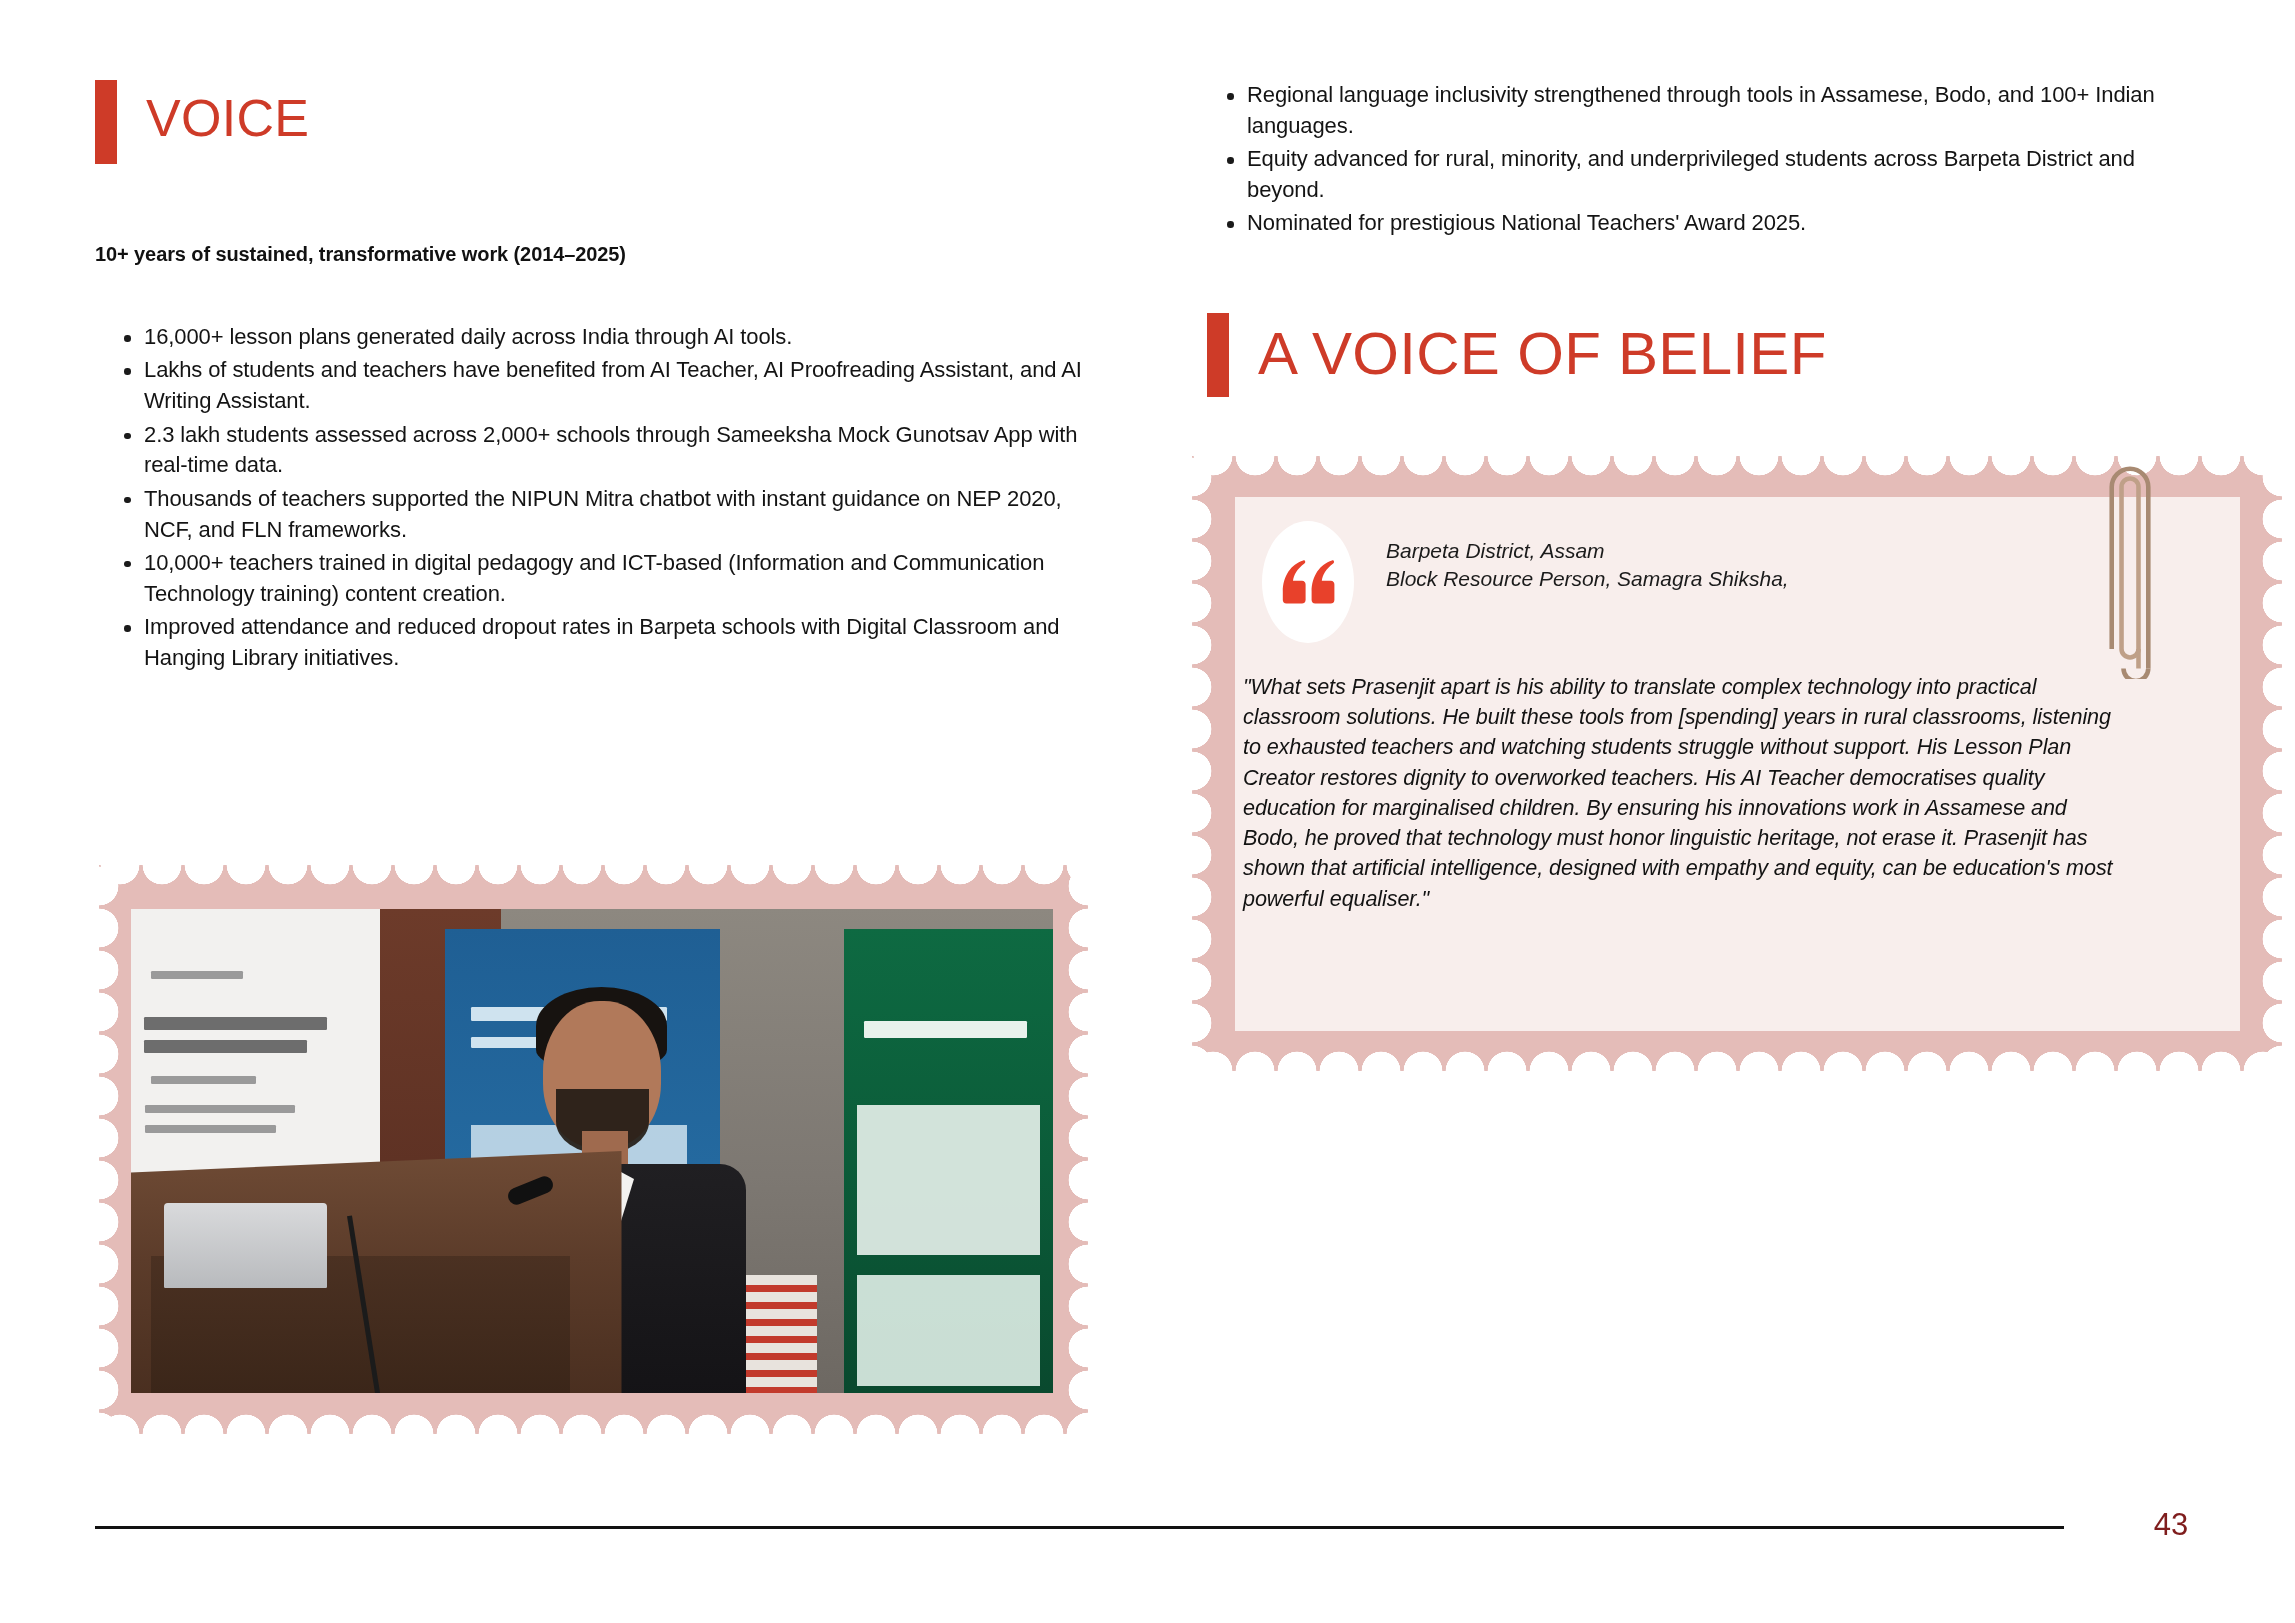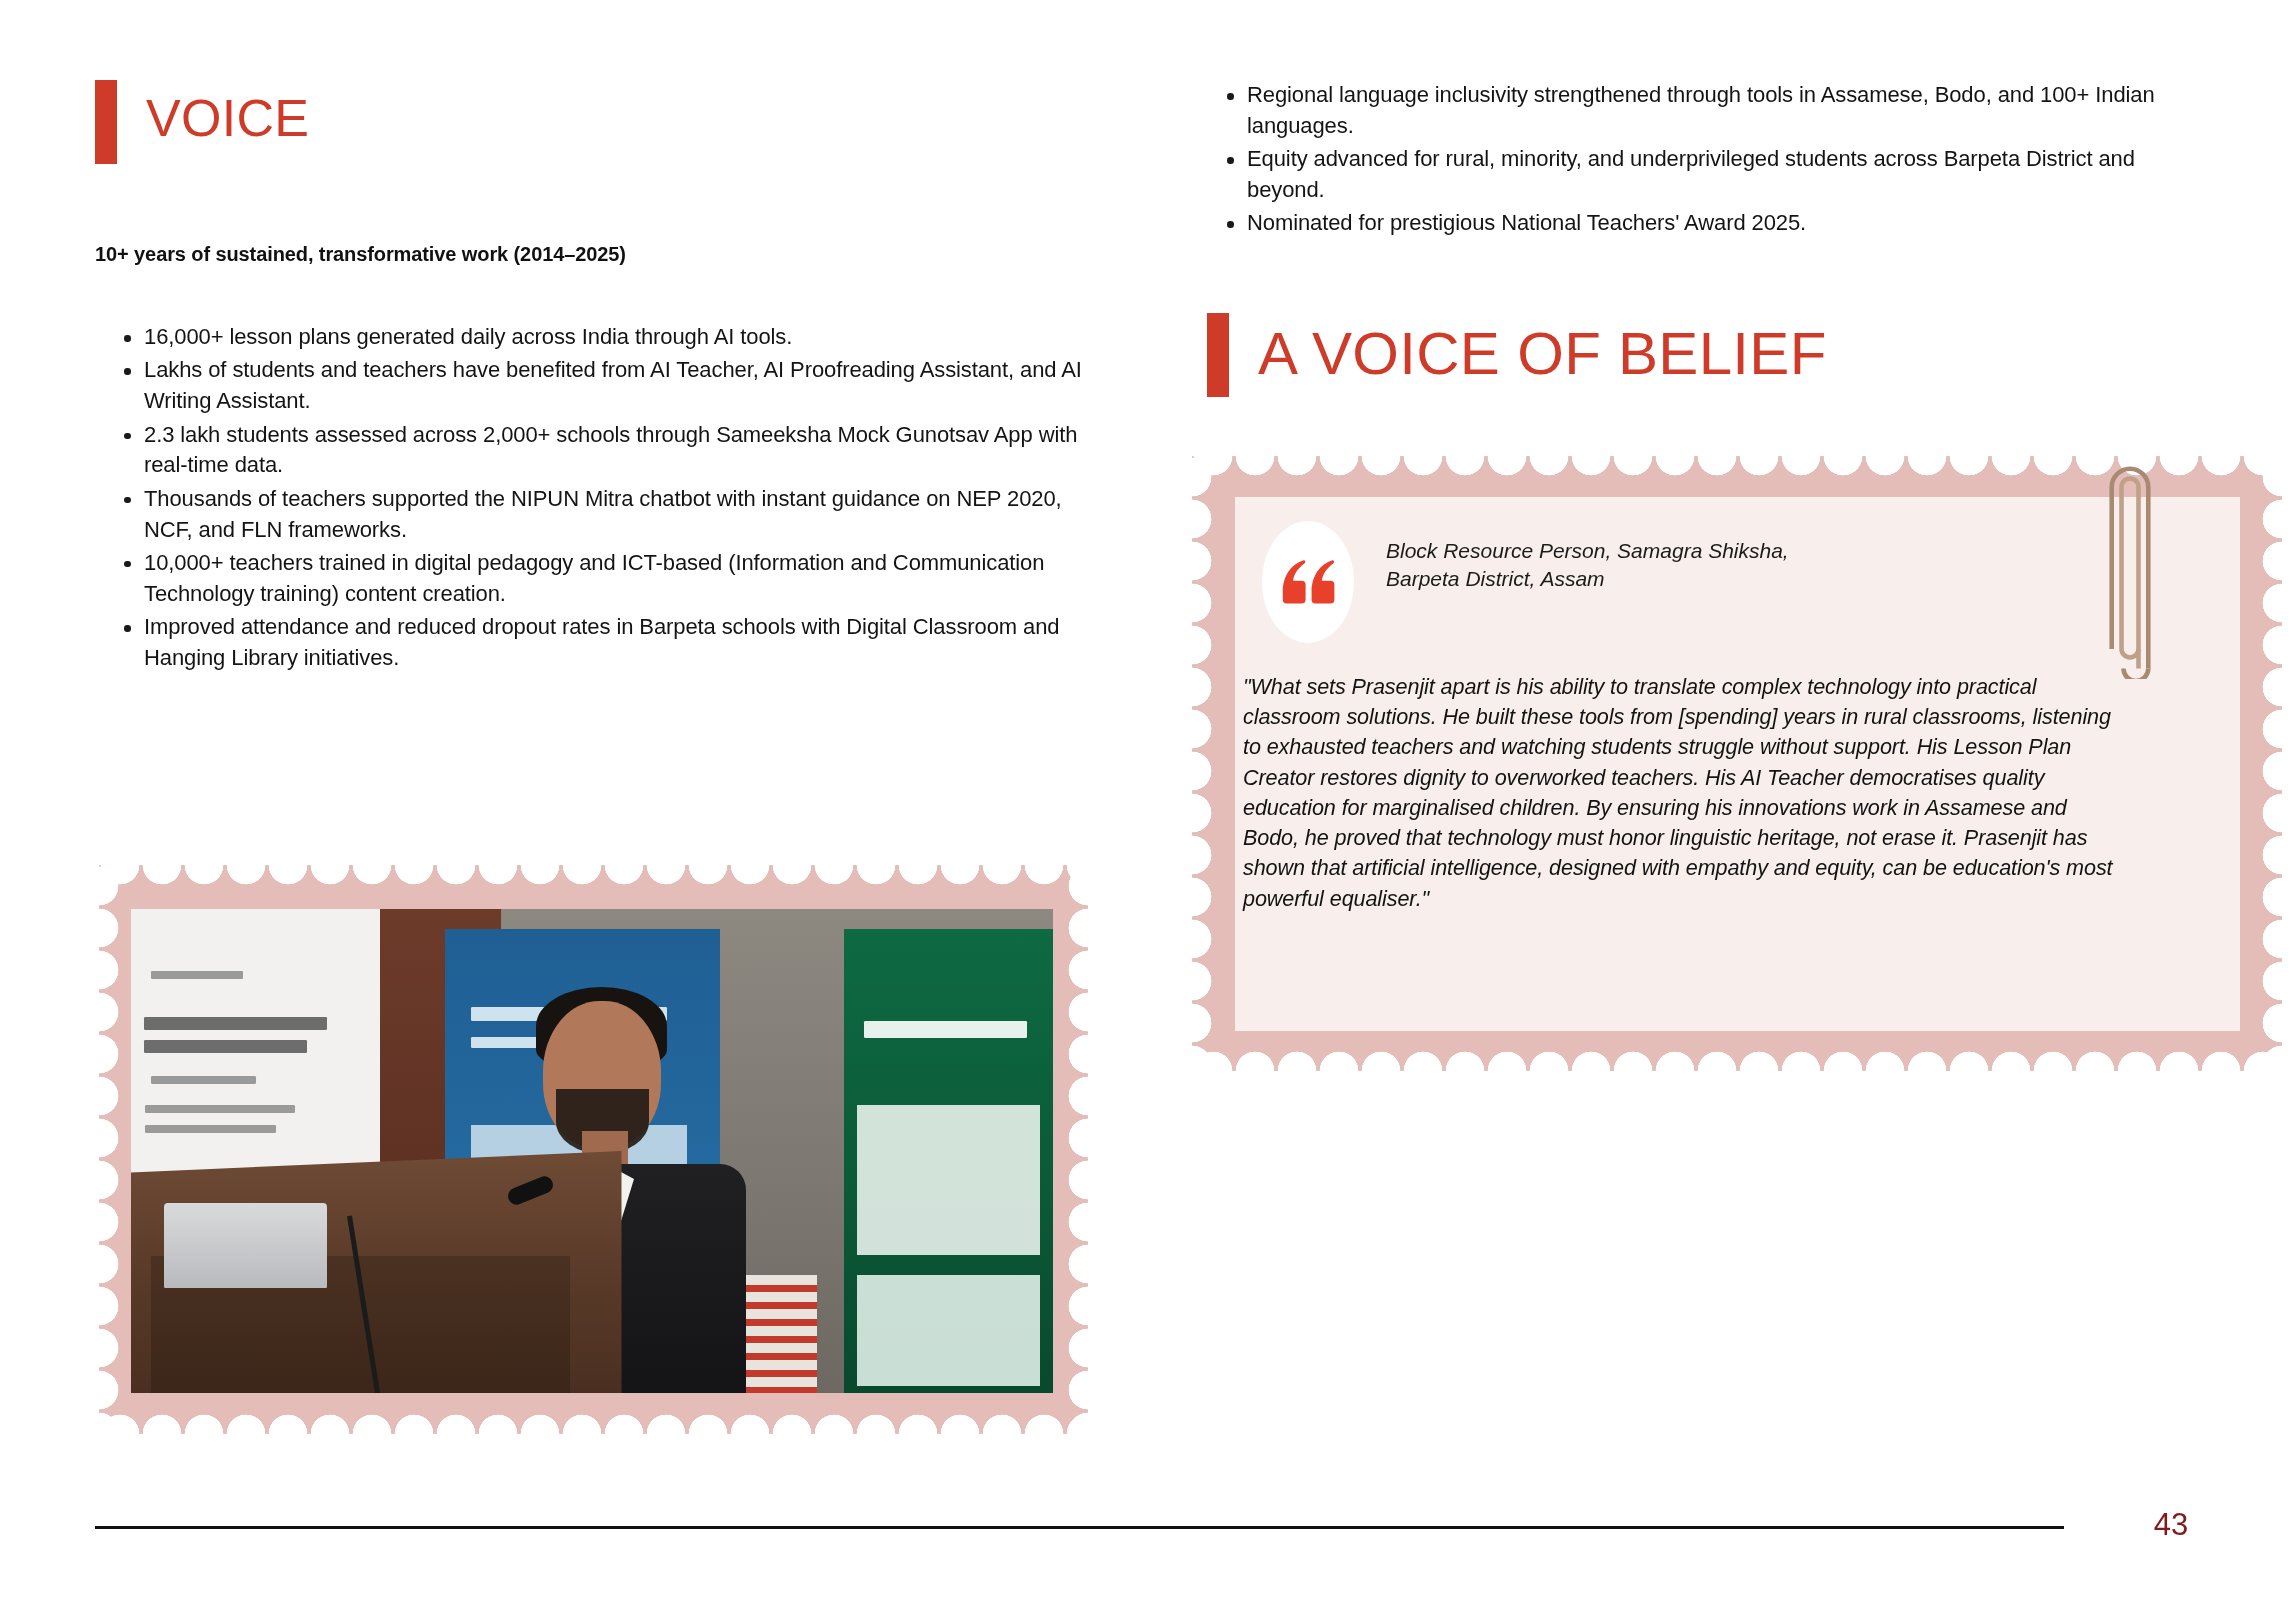--- a/index.html
+++ b/index.html
@@ -314,22 +314,22 @@
   </svg>
 
   <div id="quote-badge">
     <svg viewBox="0 0 100 100">
       <path d="M8 66 C8 40 22 20 42 14 C45 13 47 17 44 19 C32 28 26 38 25 48 L40 48 C44 48 46 51 46 54 L46 80 C46 84 43 86 40 86 L14 86 C10 86 8 83 8 80 Z" fill="#E8412B"></path>
       <path d="M56 66 C56 40 70 20 90 14 C93 13 95 17 92 19 C80 28 74 38 73 48 L88 48 C92 48 94 51 94 54 L94 80 C94 84 91 86 88 86 L62 86 C58 86 56 83 56 80 Z" fill="#E8412B"></path>
     </svg>
   </div>
 
   <div id="quote-person">
+    <div class="quote-role">Barpeta District, Assam</div>
     <div class="quote-role">Block Resource Person, Samagra Shiksha,</div>
-    <div class="quote-role">Barpeta District, Assam</div>
   </div>
 
   <div id="quote-body">"What sets Prasenjit apart is his ability to translate complex technology into practical classroom solutions. He built these tools from [spending] years in rural classrooms, listening to exhausted teachers and watching students struggle without support. His Lesson Plan Creator restores dignity to overworked teachers. His AI Teacher democratises quality education for marginalised children. By ensuring his innovations work in Assamese and Bodo, he proved that technology must honor linguistic heritage, not erase it. Prasenjit has shown that artificial intelligence, designed with empathy and equity, can be education's most powerful equaliser."</div>
 
   <div class="stamp" id="photo-stamp"></div>
   <div id="photo-inner">
     <div class="ph-wall"></div>
     <div class="ph-screen">
       <div class="ph-screen-txt" style="left:19.6px; top:62px; width:92px;"></div>
       <div class="ph-screen-txt" style="left:13px; top:108px; width:183px; height:13px; background:#6d6d6d;"></div>

